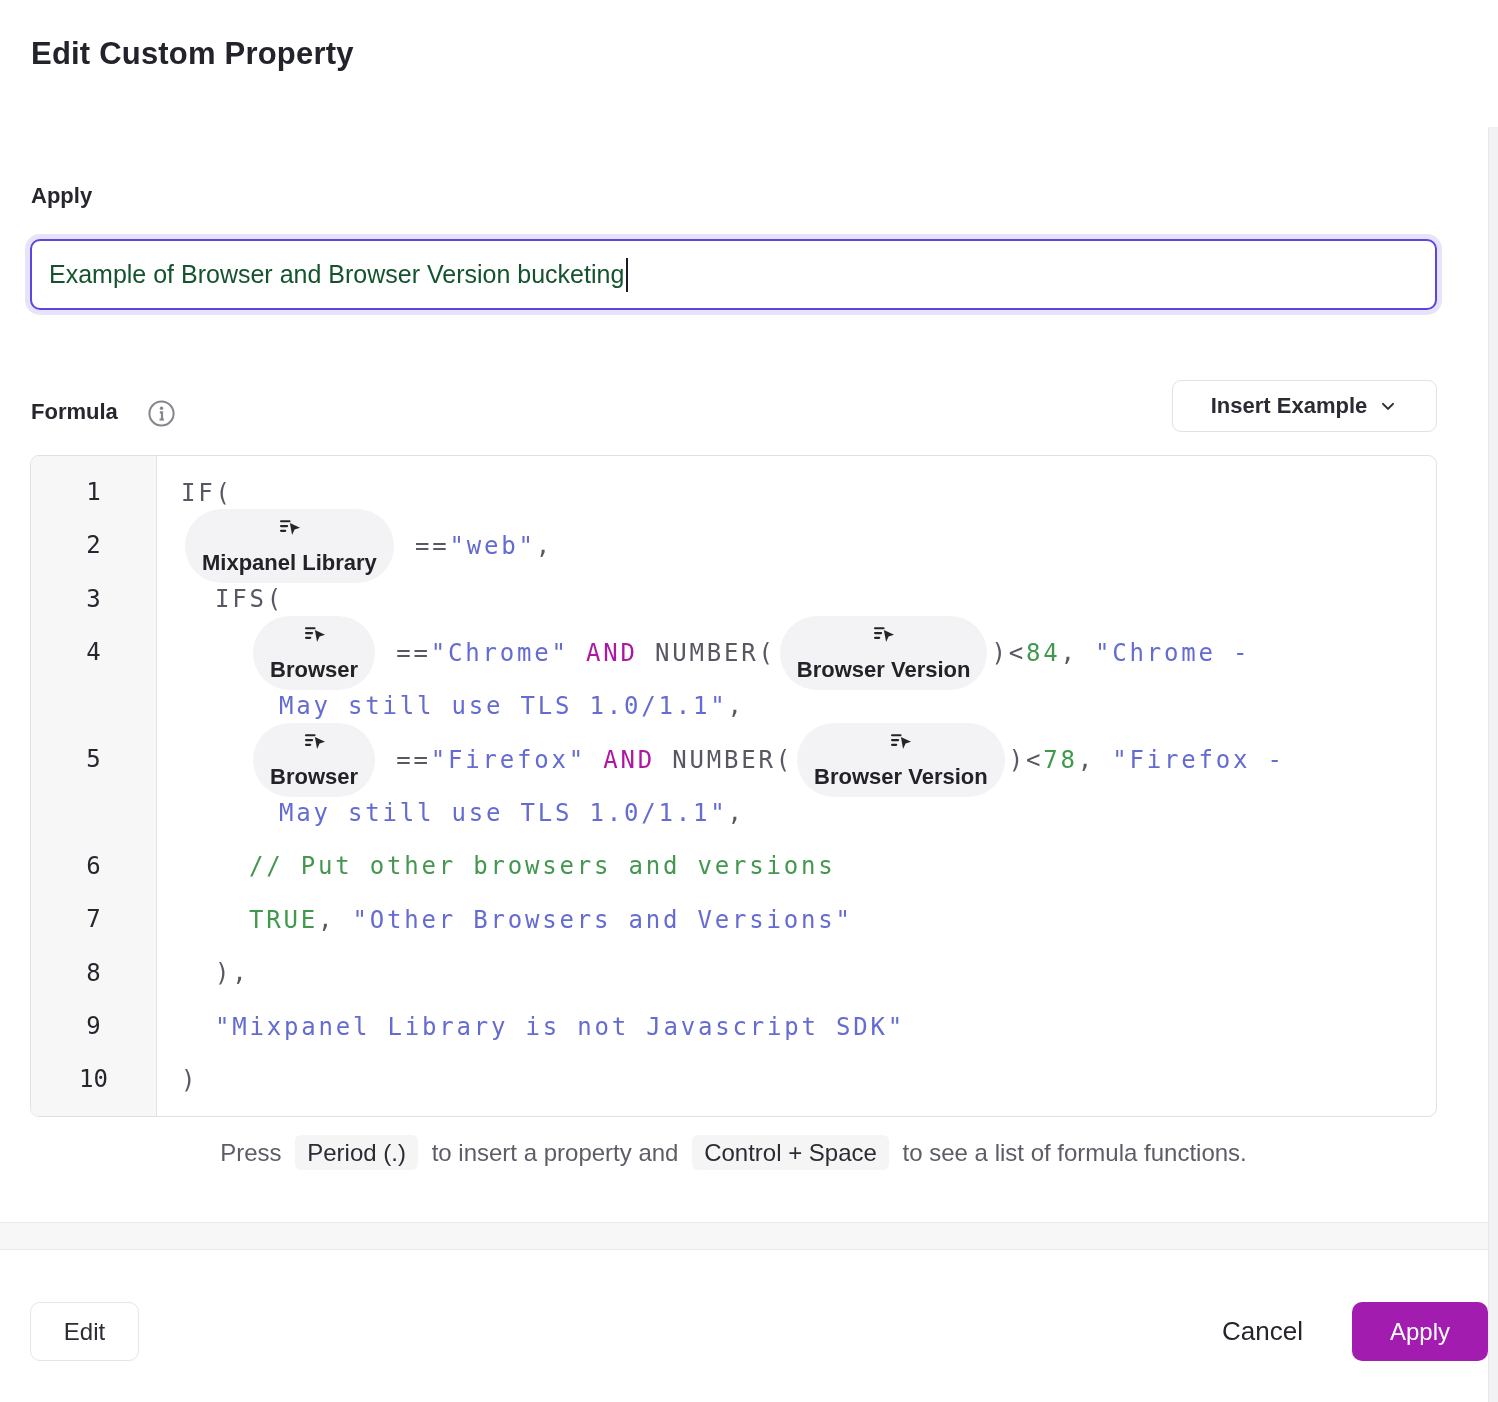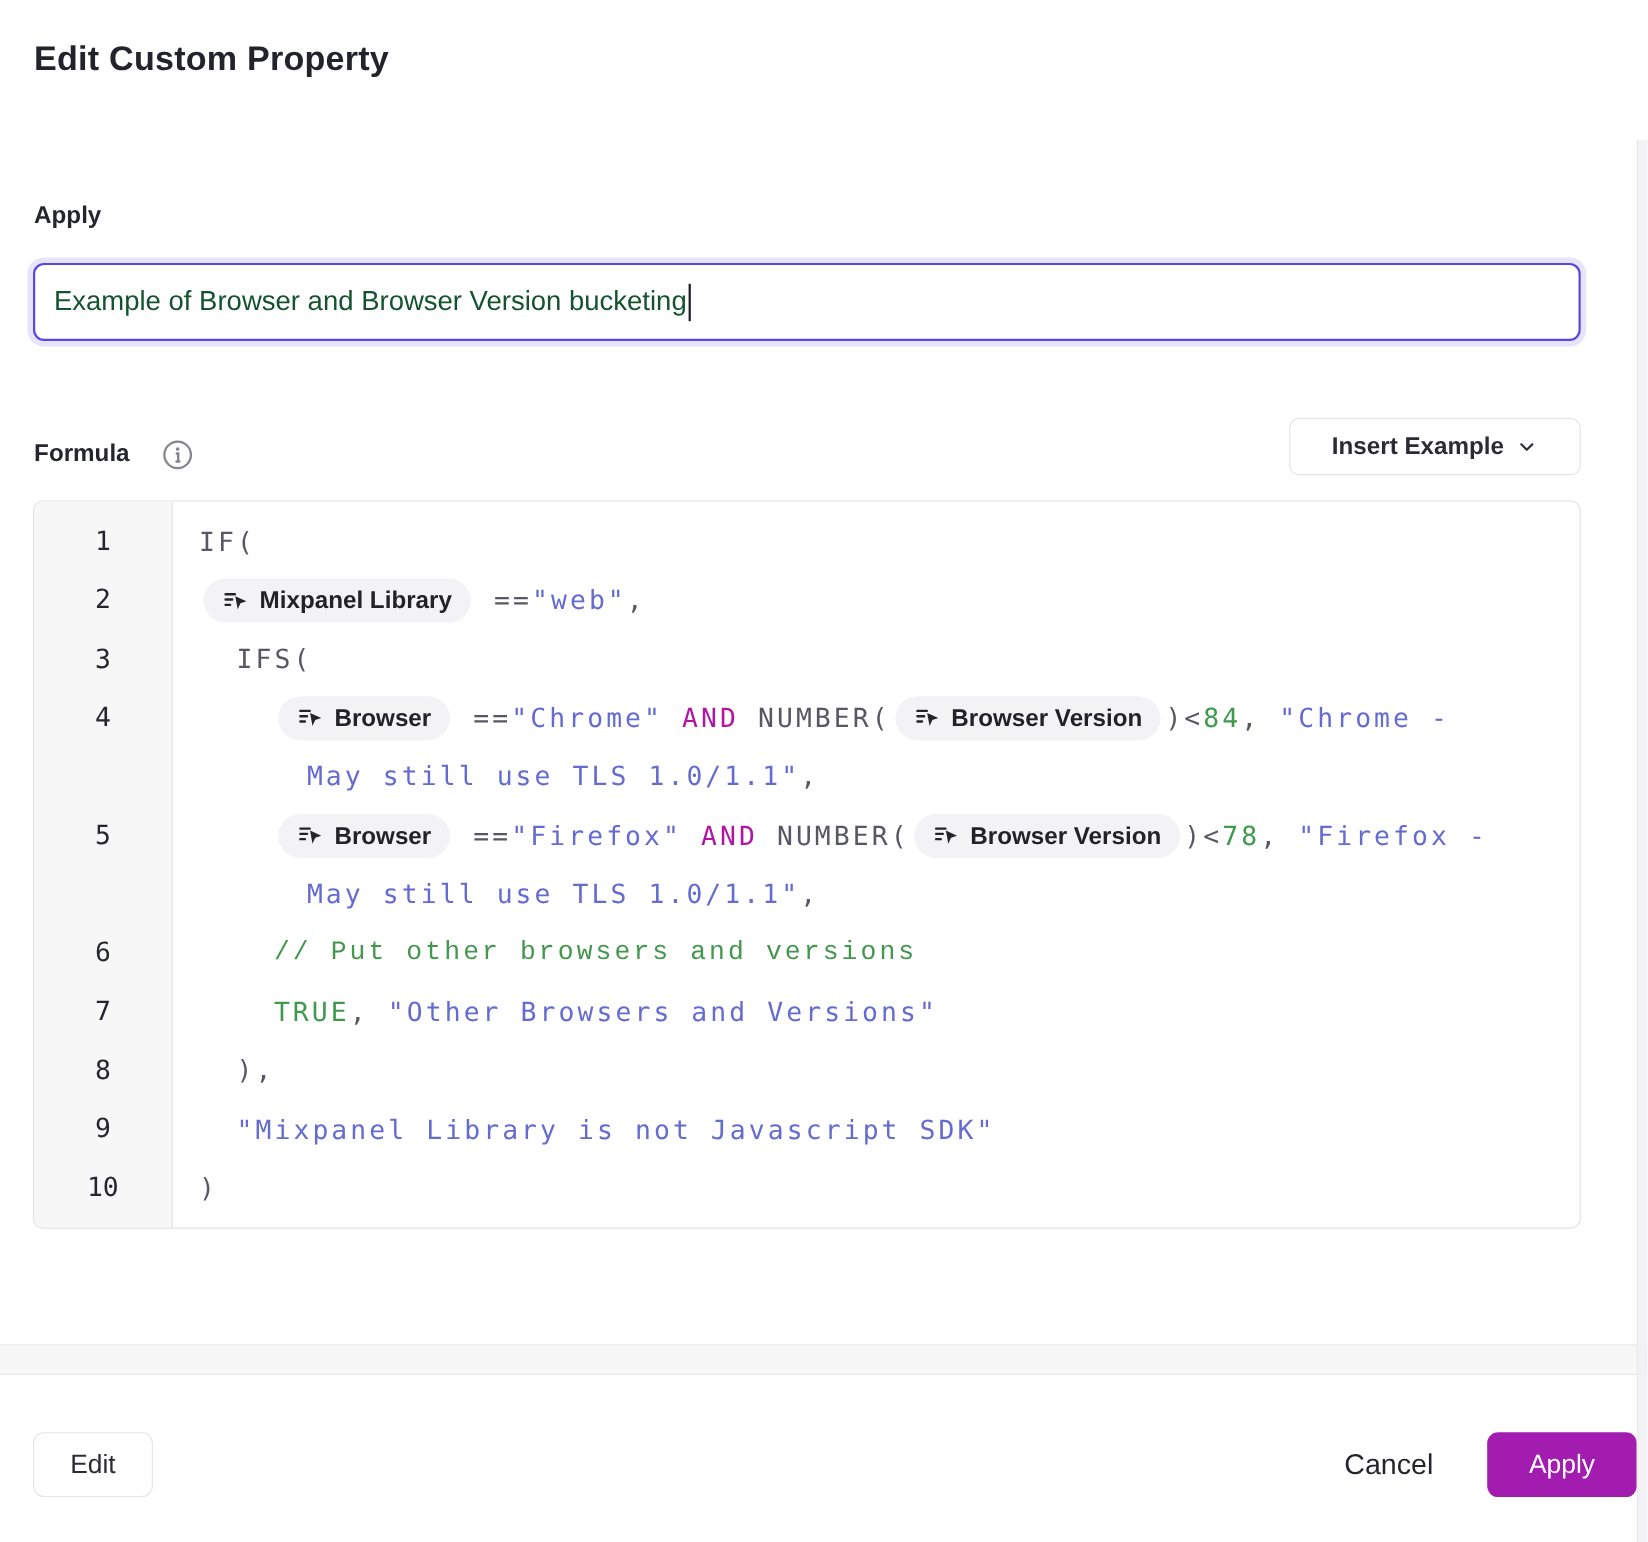--- a/index.html
+++ b/index.html
@@ -51,21 +51,21 @@
   }
   .tok-plain   { color:#585862; }
   .tok-string  { color:#646bd1; }
   .tok-keyword { color:#b016a4; }
   .tok-number  { color:#3f9a4d; }
   .tok-comment { color:#44974f; }
   .chip {
     display:inline-flex; align-items:center; gap:11px;
     background:#f3f3f5; border-radius:999px; padding:7px 17px; margin:0 4px;
     font-family:"Liberation Sans", sans-serif; font-size:22px; font-weight:600;
-    color:#222228; letter-spacing:0; cursor:pointer; white-space:nowrap;
+    color:#222228; letter-spacing:0; cursor:pointer; white-space:nowrap;flex-direction:column;
   }
   .hint {
     position:absolute; left:30px; top:1139px; width:1407px; text-align:center;
     font-size:24px; color:#5d5d66;
   }
   .kbd {
     background:#f5f5f6; border-radius:6px; padding:4px 12px;
     color:#2b2b33; font-weight:500; margin:0 7px;
   }
   .divider-band {
@@ -173,28 +173,29 @@
           </span><span class="tok-plain"> ==</span><span class="tok-string">"Firefox"</span><span class="tok-plain"> </span><span class="tok-keyword">AND</span><span class="tok-plain"> NUMBER(</span><span class="chip">
             <span style="display: flex;">
               <svg width="23" height="23" viewBox="0 0 24 24" fill="none">
                 <path d="M3.2 5.5 H12 M3.2 10.5 H9.5 M3.2 15.5 H7.5" stroke="#242429" stroke-width="2.3" stroke-linecap="round"></path>
                 <path d="M12.4 7.4 L23 12.2 L17.3 14.1 L14.7 19.8 Z" fill="#242429"></path>
               </svg>
             </span>
             <span>Browser Version</span>
           </span><span class="tok-plain">)&lt;</span><span class="tok-number">78</span><span class="tok-plain">, </span><span class="tok-string">"Firefox -</span></div>
         <div class="code-row" style="padding-left: 98px;"><span class="tok-string">May still use TLS 1.0/1.1"</span><span class="tok-plain">,</span></div>
-        <div class="code-row" style="padding-left: 68px; font-family: Liberation Mono, monospace;"><span class="tok-comment">// Put other browsers and versions</span></div>
+        <div class="code-row" style="padding-left: 68px;"><span class="tok-comment">// Put other browsers and versions</span></div>
         <div class="code-row" style="padding-left: 68px;"><span class="tok-number">TRUE</span><span class="tok-plain">, </span><span class="tok-string">"Other Browsers and Versions"</span></div>
         <div class="code-row" style="padding-left: 34px;"><span class="tok-plain">),</span></div>
         <div class="code-row" style="padding-left: 34px;"><span class="tok-string">"Mixpanel Library is not Javascript SDK"</span></div>
         <div class="code-row" style="padding-left: 0px;"><span class="tok-plain">)</span></div>
       </div>
   </div>
 
+  <div class="hint" id="hint"><span> Press </span><span class="kbd">Period (.)</span><span> to insert a property and </span><span class="kbd">Control + Space</span><span> to see a list of formula functions. </span></div>
 
   <div class="divider-band"></div>
 
   <button class="btn btn-save">Edit</button>
   <button class="btn btn-cancel">Cancel</button>
   <button class="btn btn-apply">Apply</button>
 
   <div class="scroll-strip"></div>
 </div>
 

